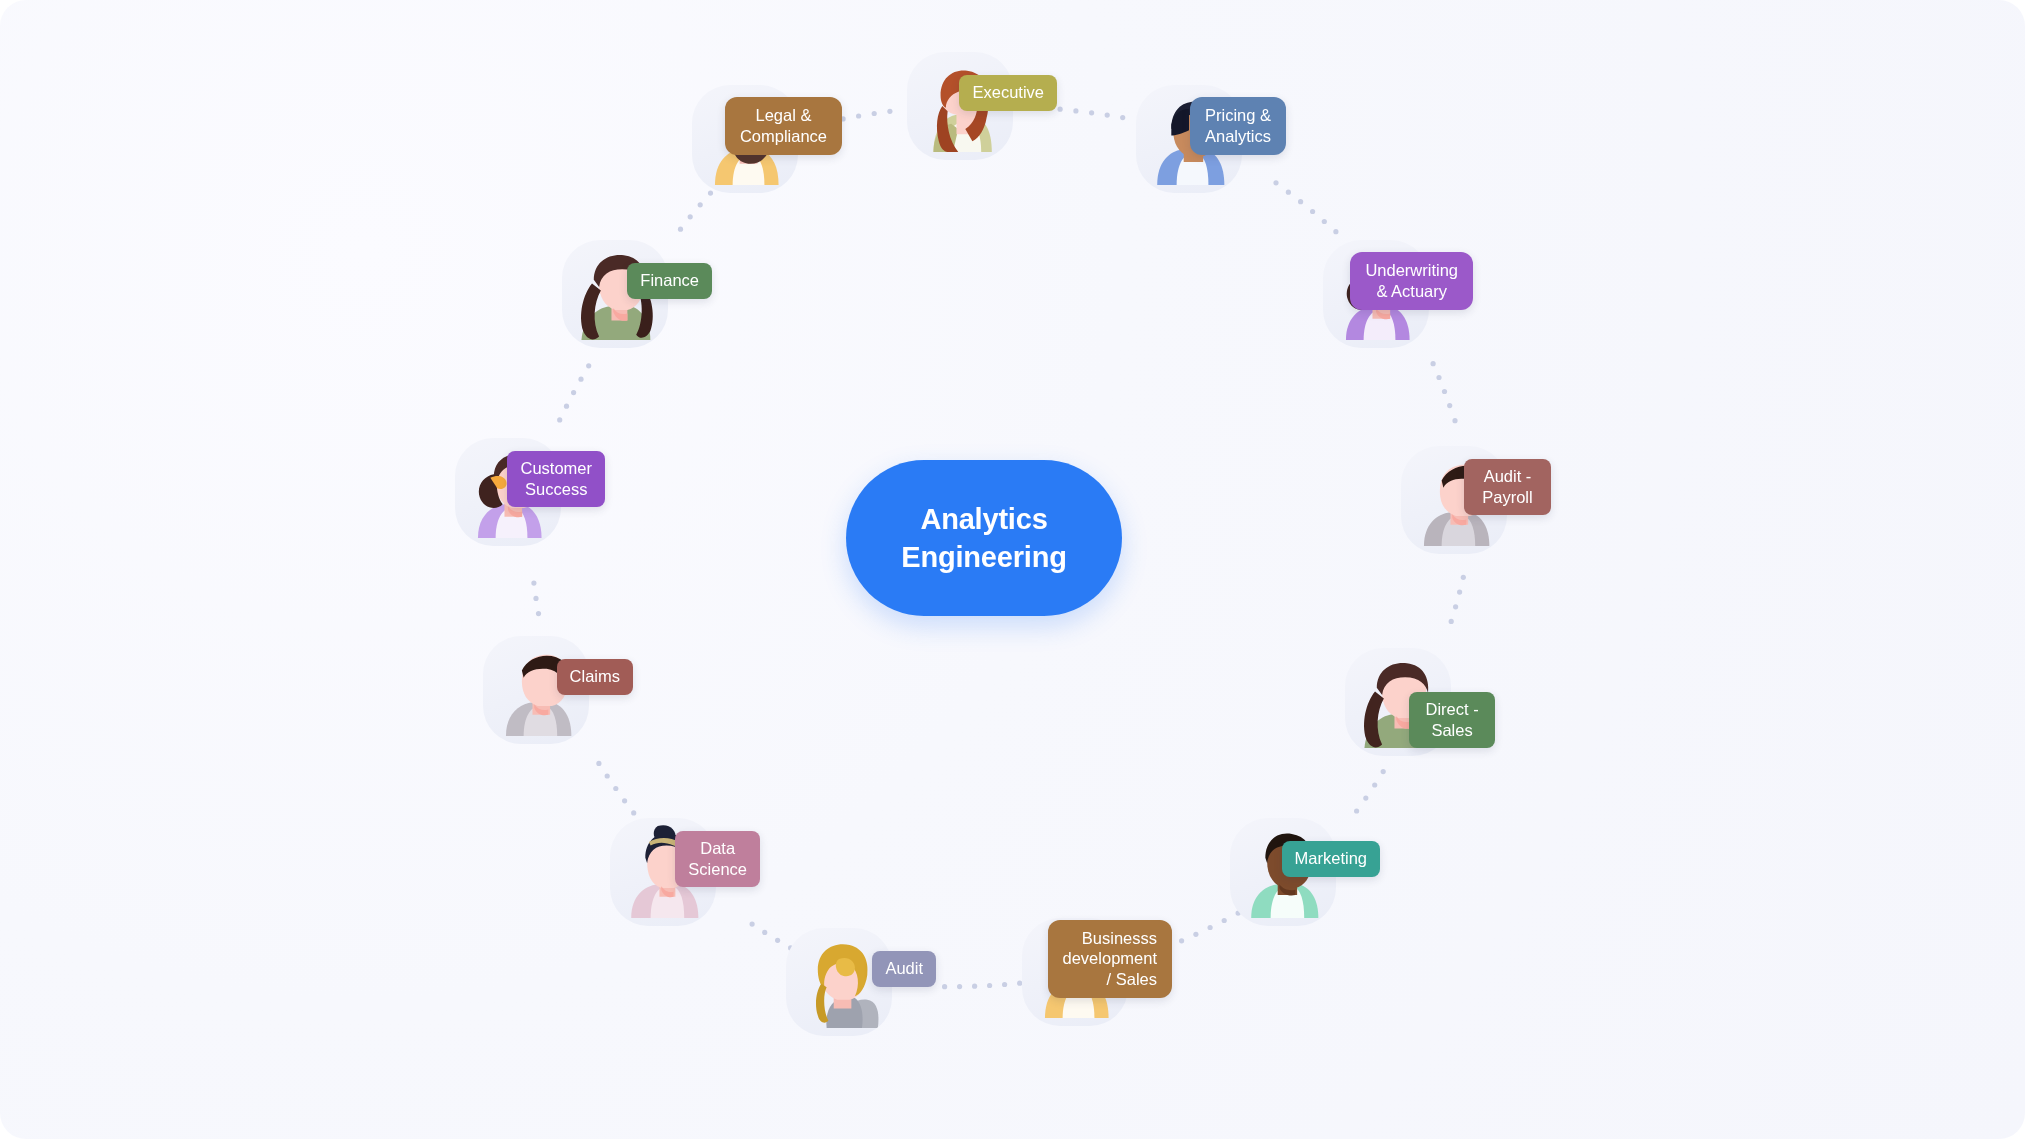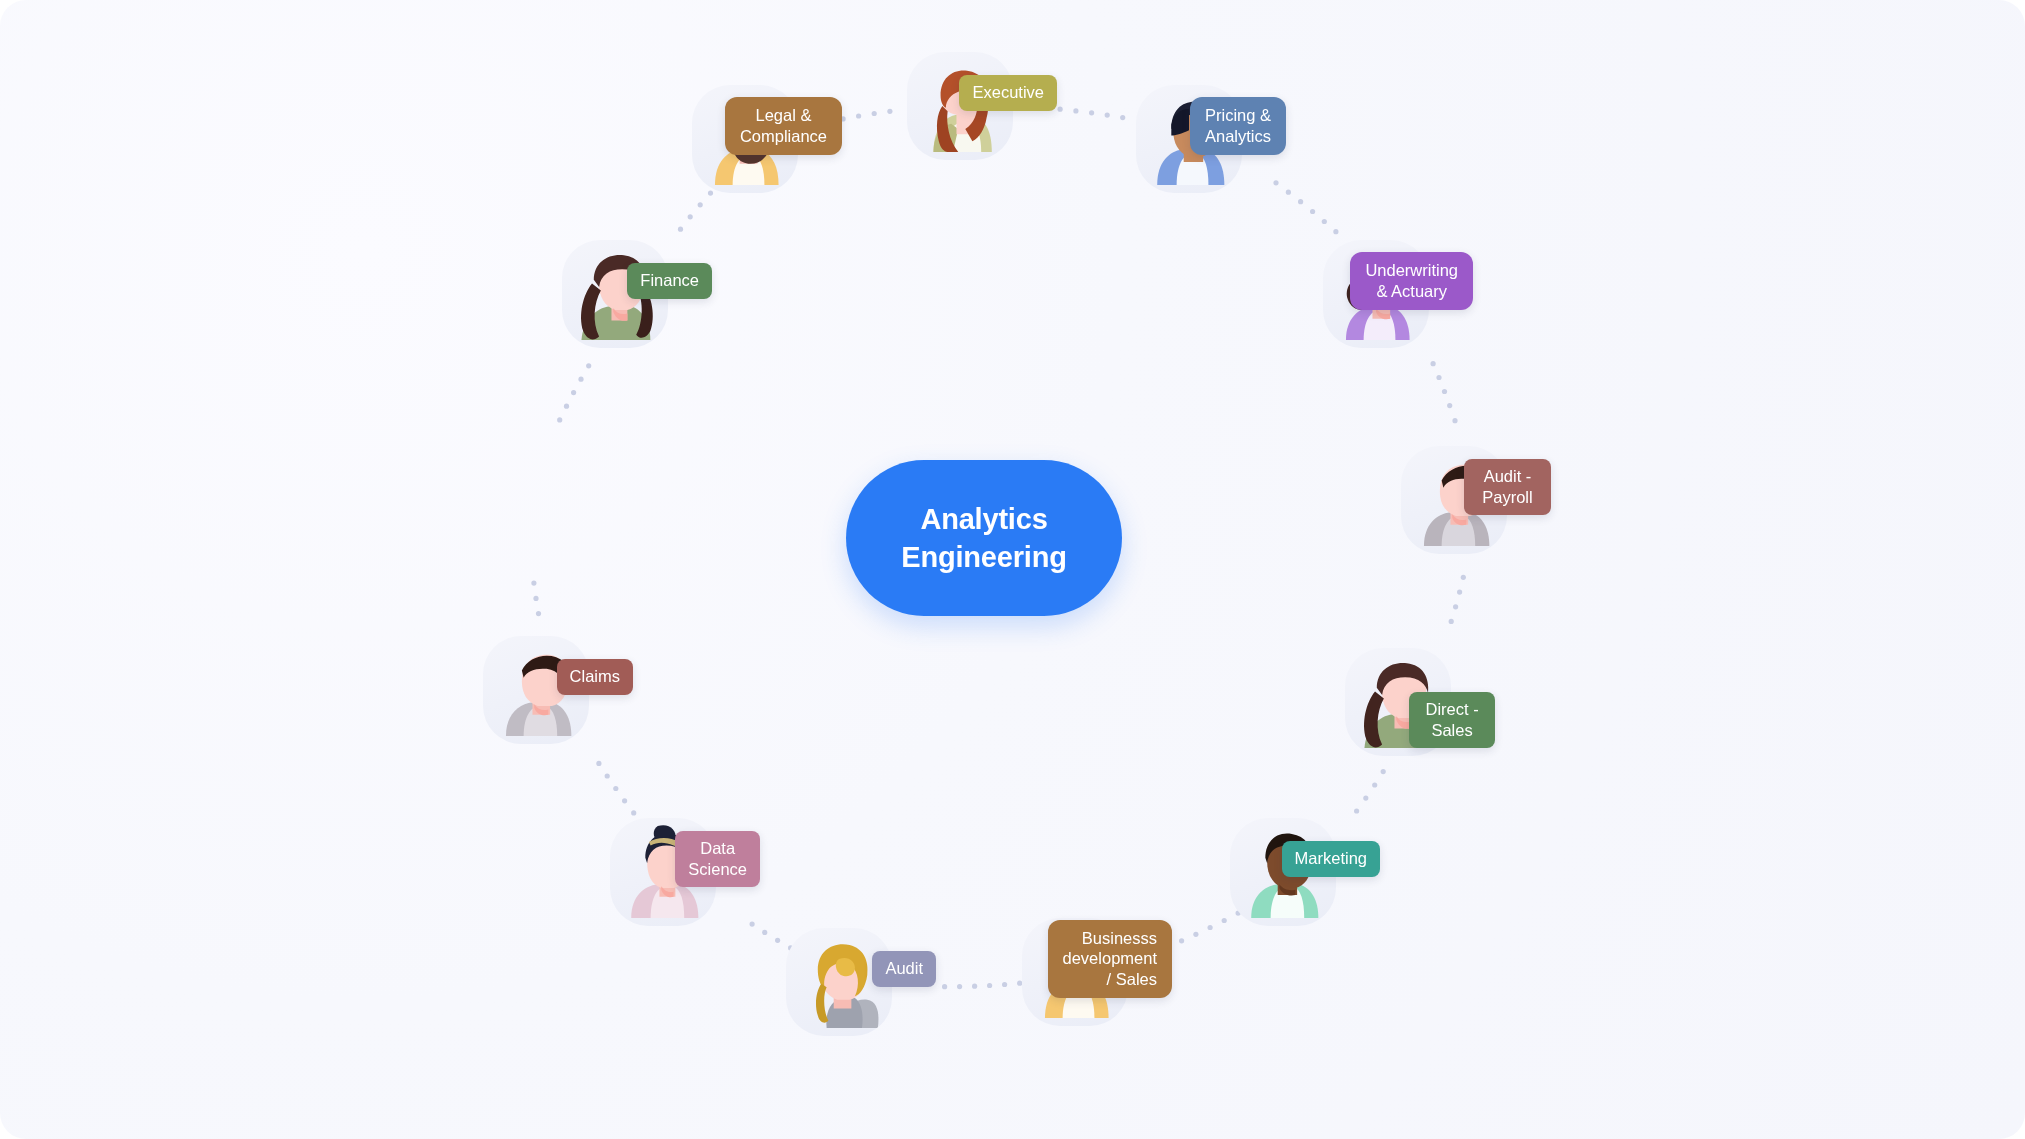--- a/index.html
+++ b/index.html
@@ -240,20 +240,37 @@
       <path d="M44 38 C44 20 60 10 78 14 C94 18 98 32 96 46 C92 34 84 26 70 26 C58 26 50 32 48 44 Z" fill="#4a2a26"></path>
       <path d="M44 36 C32 38 24 50 28 62 C32 74 46 78 54 70 C48 62 46 48 48 40 Z" fill="#3f231f"></path>
       <path d="M40 40 C48 36 56 38 58 44 C60 50 54 54 48 52 Z" fill="#f6a93c"></path>
       <path d="M60 72 C64 78 70 80 76 78 L76 84 C68 86 62 82 60 76 Z" fill="#f8a9a0"></path>
           </svg>
         </div>
       </div>
       <div class="node-label two-line" style="background: rgb(155, 89, 201); margin-left: 8px;">Underwriting
 &amp; Actuary</div>
     </div>
+    <div class="node" style="left: 455px; top: 438px;">
+      <div class="avatar-wrap">
+        <div class="avatar-bg">
+          <svg viewBox="0 0 120 112">
+      <path d="M26 108 C26 84 40 72 56 70 L76 70 C90 74 98 88 98 108 Z" fill="#c3a0ea"></path>
+      <path d="M46 108 C46 86 54 76 62 74 L70 74 C78 78 82 90 82 108 Z" fill="#ffffff" opacity=".85"></path>
+      <path d="M56 60 L76 60 L76 84 L56 84 Z" fill="#f7bcb4"></path>
+      <path d="M46 44 C46 26 58 16 72 16 C88 16 96 28 96 46 C96 62 88 72 78 74 L64 74 C52 70 46 58 46 44 Z" fill="#fcd2cb"></path>
+      <path d="M44 38 C44 20 60 10 78 14 C94 18 98 32 96 46 C92 34 84 26 70 26 C58 26 50 32 48 44 Z" fill="#4a2a26"></path>
+      <path d="M44 36 C32 38 24 50 28 62 C32 74 46 78 54 70 C48 62 46 48 48 40 Z" fill="#3f231f"></path>
+      <path d="M40 40 C48 36 56 38 58 44 C60 50 54 54 48 52 Z" fill="#f6a93c"></path>
+      <path d="M60 72 C64 78 70 80 76 78 L76 84 C68 86 62 82 60 76 Z" fill="#f8a9a0"></path>
+          </svg>
+        </div>
+      </div>
+      <div class="node-label" style="background: rgb(145, 80, 200);">Customer Success</div>
+    </div>
     <div class="node" style="left: 1401px; top: 446px;">
       <div class="avatar-wrap">
         <div class="avatar-bg">
           <svg viewBox="0 0 120 112">
       <path d="M26 108 C26 84 40 72 56 70 L78 70 C92 74 100 88 100 108 Z" fill="#b9b4bc"></path>
       <path d="M46 108 C46 86 54 76 62 74 L72 74 C80 78 84 90 84 108 Z" fill="#ddd9e0" opacity=".9"></path>
       <path d="M56 60 L76 60 L76 84 L56 84 Z" fill="#f7bcb4"></path>
       <path d="M44 46 C44 26 56 16 72 16 C88 16 96 28 96 46 C96 62 88 72 78 74 L62 74 C50 70 44 60 44 46 Z" fill="#fcd2cb"></path>
       <path d="M46 34 C54 18 76 12 90 22 C102 30 102 46 94 56 C92 44 86 34 72 32 C62 31 52 34 48 42 Z" fill="#2e1a14"></path>
       <path d="M92 36 C102 40 104 54 98 64 C94 70 88 70 86 64 C90 56 92 44 90 38 Z" fill="#241310"></path>

